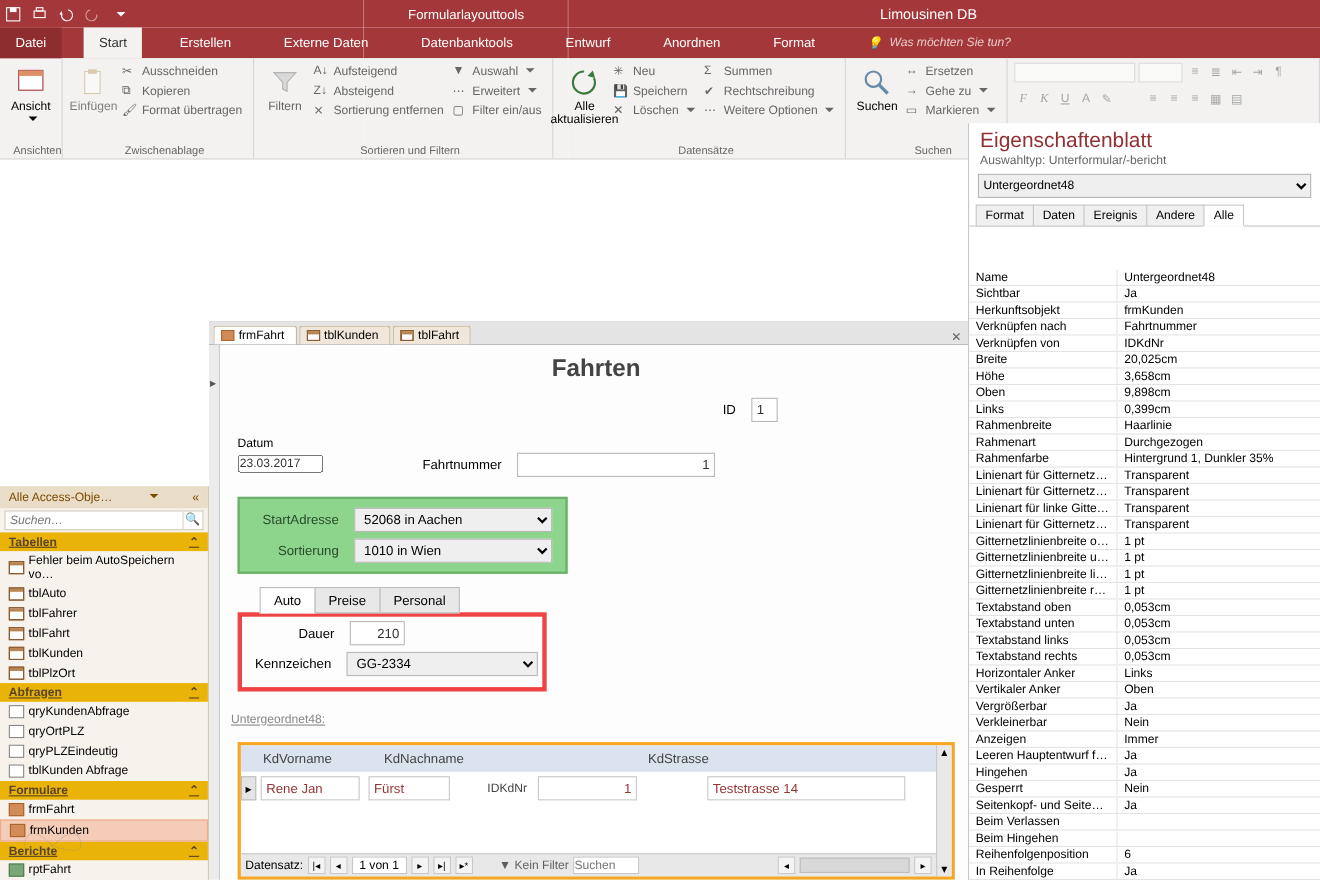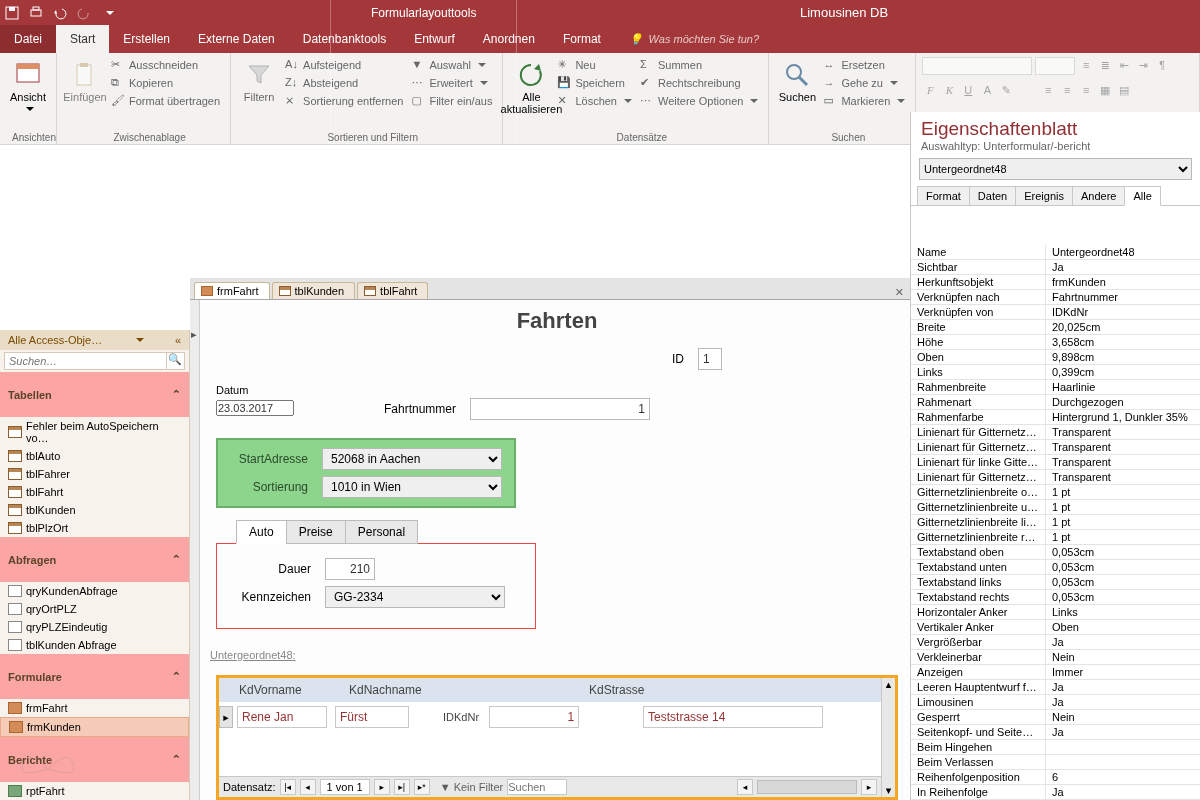--- a/index.html
+++ b/index.html
@@ -2,21 +2,21 @@
 <html><head>
 <meta charset="utf-8">
 <style>
 *{box-sizing:border-box;margin:0;padding:0;font-family:"Segoe UI",Tahoma,sans-serif;font-size:11px;}
 body{background:#fff;overflow:hidden;width:1200px;height:800px;position:relative;}
 .titlebar{background:#a4373a;height:25px;display:flex;align-items:center;color:#fff;}
 .qat{display:flex;align-items:center;padding:0 4px;gap:8px;height:100%;}
 .qat-item{width:16px;height:16px;display:flex;align-items:center;justify-content:center;color:#fff;}
 .tb-center{position:absolute;left:50%;transform:translateX(-50%);color:#fff;font-size:13px;}
 .tb-tools{position:absolute;left:330px;color:#fff;font-size:12px;padding:0 40px;border:1px solid rgba(255,255,255,.3);height:100%;display:flex;align-items:center;border-top:none;border-bottom:none;}
-.menubar{background:#a4373a;height:28px;display:flex;align-items:center;}
+.menubar{background:#a4373a;height:28px;display:flex;align-items:center;gap:20px;}
 .menu-item{color:#fff;padding:0 14px;height:100%;display:flex;align-items:center;font-size:12px;}
 .menu-item.file{background:#8e2d30;}
 .menu-item.active{background:#f3f2f1;color:#333;}
 .tell-me{color:#e8c9ca;font-style:italic;margin-left:14px;display:flex;align-items:center;gap:6px;}
 .ribbon{background:#f3f2f1;height:92px;display:flex;border-bottom:1px solid #d6d6d6;}
 .ribbon-group{border-right:1px solid #d6d6d6;padding:2px 6px 0 6px;display:flex;flex-direction:column;height:100%;position:relative;}
 .ribbon-group-label{position:absolute;bottom:1px;left:12px;right:0;text-align:center;color:#666;font-size:10px;}
 .rg-body{flex:1;display:flex;align-items:flex-start;padding-top:2px;}
 .rg-bigbtn{display:flex;flex-direction:column;align-items:center;width:44px;padding:4px 2px;}
 .rg-bigbtn .icn{width:28px;height:28px;margin-bottom:2px;}
@@ -24,21 +24,21 @@
 .rg-smbtn{display:flex;align-items:center;gap:4px;color:#666;padding:1px 4px;white-space:nowrap;}
 .rg-smbtn .icn{width:14px;height:14px;}
 .fmt-dd{border:1px solid #c8c8c8;background:#fff;height:18px;}
 .fmt-row{display:flex;gap:3px;margin-bottom:3px;}
 .fmt-btn{width:16px;height:16px;display:flex;align-items:center;justify-content:center;color:#666;}
 .workspace{position:absolute;top:145px;left:0;right:0;bottom:0;display:flex;align-items:flex-end;}
 .navpane{width:190px;background:#f7f2ec;border-right:1px solid #d6c9b6;display:flex;flex-direction:column;}
 .nav-hdr{background:#eaddc7;padding:4px 8px;display:flex;align-items:center;justify-content:space-between;color:#7a4a00;font-size:14px;font-weight:400;}
 .nav-srch{padding:2px 4px;display:flex;}
 .nav-srch input{flex:1;border:1px solid #d6c9b6;background:#fff;font-style:italic;padding:1px 4px;height:18px;}
-.nav-cat{background:#fca5a5;padding:16px 8px;color:#5a4427;font-weight:600;display:flex;justify-content:space-between;align-items:center;}
+.nav-cat{background:#eab308;padding:2px 8px;color:#5a4427;font-weight:600;display:flex;justify-content:space-between;align-items:center;text-decoration:underline;}
 .nav-it{padding:3px 6px 3px 26px;display:flex;align-items:center;gap:6px;position:relative;}
 .nav-it .nicn{position:absolute;left:8px;width:14px;height:12px;}
 .nav-it.sel{background:#f5ccb8;border:1px solid #eba987;}
 .tbl-icn{background:linear-gradient(#fff,#fff) padding-box,#8b5d33;border:1px solid #8b5d33;}
 .tbl-icn::before{content:"";display:block;border-top:3px solid #b88654;width:100%;}
 .qry-icn{border:1px solid #888;background:#fff;}
 .frm-icn{background:#d38b57;border:1px solid #a9652f;}
 .rpt-icn{background:#7aa77a;border:1px solid #4d7d4d;}
 .docarea{flex:1;background:#b8b8b8;display:flex;flex-direction:column;position:relative;}
 .tabstrip{background:#e4e4e4;height:22px;display:flex;align-items:flex-end;padding-left:4px;border-bottom:1px solid #a8a8a8;}
@@ -51,32 +51,32 @@
 .ruler{position:absolute;top:0;left:0;width:10px;bottom:0;background:#ececec;border-right:1px solid #ccc;}
 .fld-row{display:flex;align-items:center;gap:14px;margin-bottom:6px;}
 .fld-row .lbl{text-align:right;font-size:12px;}
 .fld-row input,.fld-row select{border:1px solid #b8b8b8;padding:2px 4px;height:22px;font-size:12px;}
 .addr-box{background:#8dd48d;border:2px solid #6ab06a;padding:8px 10px;width:300px;margin-bottom:12px;}
 .addr-box .fld-row .lbl{width:80px;font-weight:400;color:#2a4a2a;}
 .addr-box select{width:180px;}
 .subtabs{display:flex;margin-top:6px;padding-left:20px;}
 .subtab{border:1px solid #bcbcbc;padding:4px 12px;background:#e8e8e8;font-size:12px;margin-right:-1px;}
 .subtab.active{background:#fff;border-bottom-color:#fff;}
-.subtab-body{border:1px solid #ef4444;padding:14px;width:320px;margin-top:-1px;}
+.subtab-body{border:4px solid #ef4444;padding:4px;width:281px;margin-top:-1px;}
 .subform-wrap{border:3px solid #f5a623;background:#fff;margin-top:14px;position:relative;}
 .subform-lbl{position:absolute;top:-18px;left:-6px;color:#888;font-size:11px;text-decoration:underline;}
 .sf-hdr{background:#dbe4ee;display:flex;padding:3px 0;}
 .sf-hdr .col{padding:2px 6px;font-size:12px;color:#444;}
 .sf-row{display:flex;align-items:center;padding:4px 0;}
 .sf-row input{border:1px solid #c8c8c8;height:22px;padding:2px 4px;margin:0 4px;font-size:12px;}
 .sf-row .rowsel{width:14px;background:#e4e4e4;border:1px solid #bcbcbc;align-self:stretch;display:flex;align-items:center;justify-content:center;}
 .sf-nav{background:#e8e8e8;border-top:1px solid #c8c8c8;display:flex;align-items:center;padding:2px 4px;gap:4px;font-size:11px;}
 .sf-nav .nvbtn{width:16px;height:16px;background:#f4f4f4;border:1px solid #c8c8c8;display:flex;align-items:center;justify-content:center;font-size:9px;}
 .sf-scroll{width:14px;background:#e8e8e8;border-left:1px solid #c8c8c8;}
-.propsheet{width:290px;background:#fff;border-left:1px solid #c8c8c8;display:flex;flex-direction:column;}
+.propsheet{width:320px;background:#fff;border-left:1px solid #c8c8c8;display:flex;flex-direction:column;}
 .ps-title{font-size:19px;color:#923033;padding:6px 10px 0 10px;}
 .ps-sub{color:#666;padding:0 10px 6px 10px;}
 .ps-combo{margin:0 8px 6px 8px;}
 .ps-combo select{width:100%;border:1px solid #b8b8b8;height:22px;}
 .ps-tabs{display:flex;border-bottom:1px solid #c8c8c8;padding:0 6px;}
 .ps-tab{padding:3px 8px;border:1px solid #c8c8c8;margin-right:-1px;margin-bottom:-1px;background:#f0f0f0;font-size:11px;}
 .ps-tab.active{background:#fff;border-bottom-color:#fff;}
 .ps-grid{flex:1;overflow:auto;margin-top:39px;}
 .ps-row{display:flex;border-bottom:1px solid #e4e4e4;}
 .ps-row .k{flex:0 0 135px;padding:1px 6px;border-right:1px solid #e4e4e4;font-size:11px;white-space:nowrap;overflow:hidden;text-overflow:ellipsis;}
@@ -511,21 +511,21 @@
                 </div>
                 <div style="height:44px"></div>
                 <div class="sf-nav">
                   <span>Datensatz:</span>
                   <div class="nvbtn">|◂</div>
                   <div class="nvbtn">◂</div>
                   <span style="background:#fff;border:1px solid #c8c8c8;padding:1px 6px">1 von 1</span>
                   <div class="nvbtn">▸</div>
                   <div class="nvbtn">▸|</div>
                   <div class="nvbtn">▸*</div>
-                  <span style="margin-left:6px;opacity:.6">▼ <span>Kein Filter</span></span>
+                  <span style="margin-left:20px;opacity:.6">▼ <span>Kein Filter</span></span>
                   <input type="text" style="width: 60px; border: 1px solid rgb(200, 200, 200); height: 16px;" placeholder="Suchen">
                   <div style="flex:1"></div>
                   <div class="nvbtn">◂</div>
                   <div style="width:100px;background:#d8d8d8;height:14px;border:1px solid #bcbcbc"></div>
                   <div class="nvbtn">▸</div>
                 </div>
               </div>
               <div class="sf-scroll" style="display:flex;flex-direction:column;">
                   <div style="text-align:center">▴</div>
                   <div style="flex:1"></div>
@@ -667,40 +667,40 @@
         </div>
         <div class="ps-row">
           <div class="k">Anzeigen</div>
           <div class="v">Immer</div>
         </div>
         <div class="ps-row">
           <div class="k">Leeren Hauptentwurf filtern</div>
           <div class="v">Ja</div>
         </div>
         <div class="ps-row">
-          <div class="k">Limousinen</div>
+          <div class="k">Hingehen</div>
           <div class="v">Ja</div>
         </div>
         <div class="ps-row">
           <div class="k">Gesperrt</div>
           <div class="v">Nein</div>
         </div>
         <div class="ps-row">
           <div class="k">Seitenkopf- und Seitenfußzeile</div>
           <div class="v">Ja</div>
         </div>
         <div class="ps-row">
+          <div class="k">Beim Verlassen</div>
+          <div class="v"></div>
+        </div>
+        <div class="ps-row">
           <div class="k">Beim Hingehen</div>
           <div class="v"></div>
         </div>
         <div class="ps-row">
-          <div class="k">Beim Verlassen</div>
-          <div class="v"></div>
-        </div>
-        <div class="ps-row">
           <div class="k">Reihenfolgenposition</div>
           <div class="v">6</div>
         </div>
         <div class="ps-row">
           <div class="k">In Reihenfolge</div>
           <div class="v">Ja</div>
         </div>
       </div>
   </div>
 

